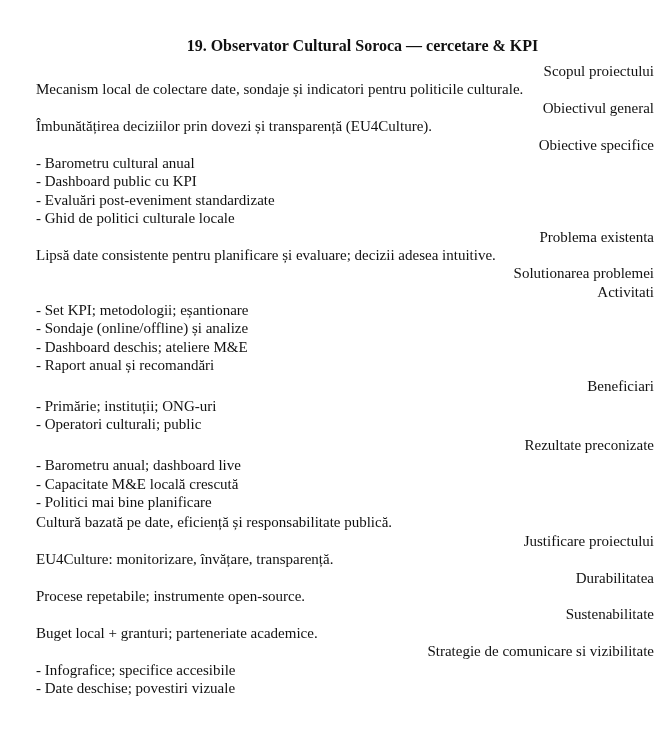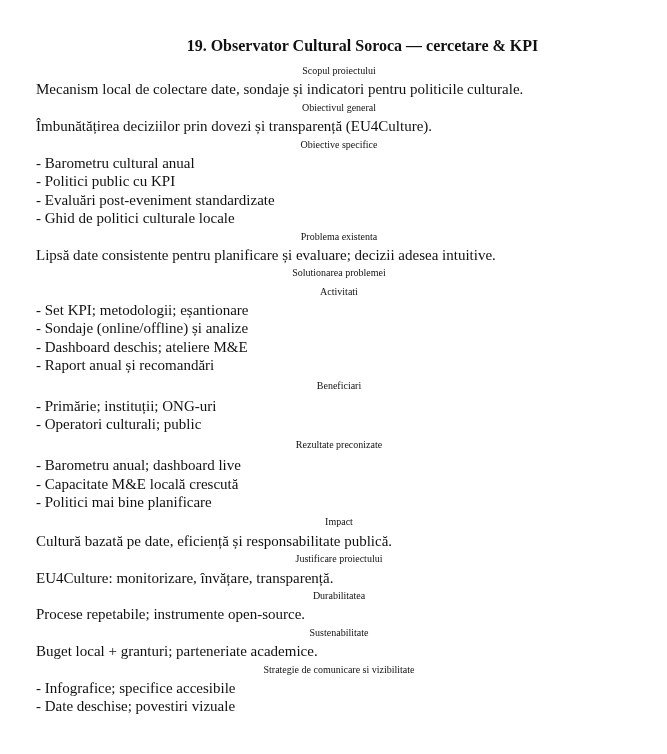--- a/index.html
+++ b/index.html
@@ -33,22 +33,22 @@
       line-height: 20px;
       white-space: nowrap;
     }
     .content {
       position: absolute;
       left: 36px;
       top: 62px;
       width: 620px;
     }
     .heading {
-      text-align: center;
-      font-size: 10px;
+      text-align: right;
+      font-size: 15px;
       line-height: 18.4px;
       height: 18.4px;
       white-space: nowrap;
       width: 654px;
       margin-left: -36px;
       padding-left: 24px;
       box-sizing: border-box;
     }
     .heading span { display: inline-block; }
     .para, .bullet {
@@ -68,21 +68,21 @@
   <div class="content">
 
     <div class="heading"><span>Scopul proiectului</span></div>
     <div class="para">Mecanism local de colectare date, sondaje și indicatori pentru politicile culturale.</div>
 
     <div class="heading"><span>Obiectivul general</span></div>
     <div class="para">Îmbunătățirea deciziilor prin dovezi și transparență (EU4Culture).</div>
 
     <div class="heading"><span>Obiective specifice</span></div>
     <div class="bullet">- Barometru cultural anual</div>
-    <div class="bullet">- Politici public cu KPI</div>
+    <div class="bullet">- Dashboard public cu KPI</div>
     <div class="bullet">- Evaluări post-eveniment standardizate</div>
     <div class="bullet">- Ghid de politici culturale locale</div>
 
     <div class="heading"><span>Problema existenta</span></div>
     <div class="para">Lipsă date consistente pentru planificare și evaluare; decizii adesea intuitive.</div>
 
     <div class="heading"><span>Solutionarea problemei</span></div>
 
     <div class="heading"><span>Activitati</span></div>
     <div class="bullet">- Set KPI; metodologii; eșantionare</div>
@@ -100,21 +100,20 @@
     <div class="gap"></div>
 
     <div class="heading"><span>Rezultate preconizate</span></div>
     <div class="gap"></div>
     <div class="bullet">- Barometru anual; dashboard live</div>
     <div class="bullet">- Capacitate M&amp;E locală crescută</div>
     <div class="bullet">- Politici mai bine planificare</div>
 
     <div class="gap"></div>
 
-    <div class="heading"><span>Impact</span></div>
     <div class="para">Cultură bazată pe date, eficiență și responsabilitate publică.</div>
 
     <div class="heading"><span>Justificare proiectului</span></div>
     <div class="para">EU4Culture: monitorizare, învățare, transparență.</div>
 
     <div class="heading"><span>Durabilitatea</span></div>
     <div class="para">Procese repetabile; instrumente open-source.</div>
 
     <div class="heading"><span>Sustenabilitate</span></div>
     <div class="para">Buget local + granturi; parteneriate academice.</div>

